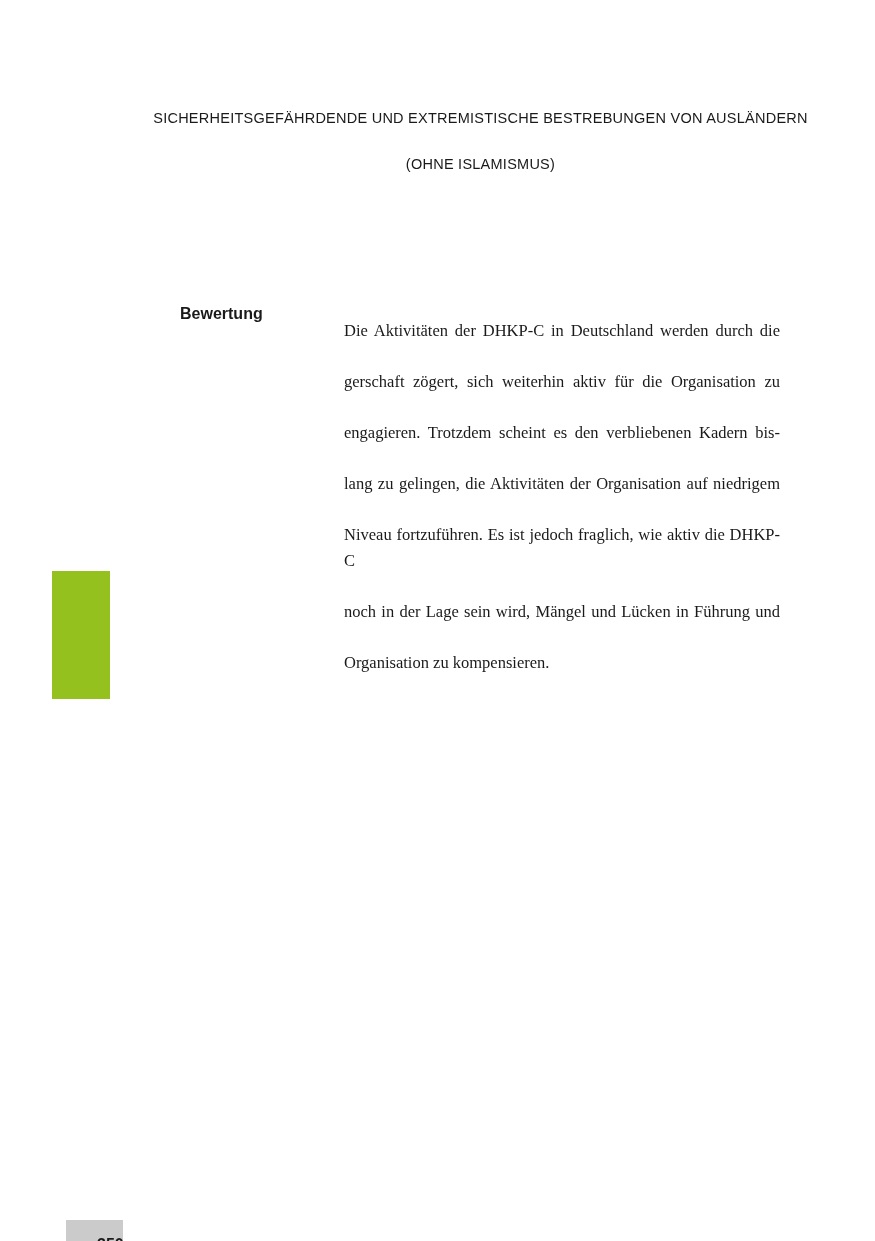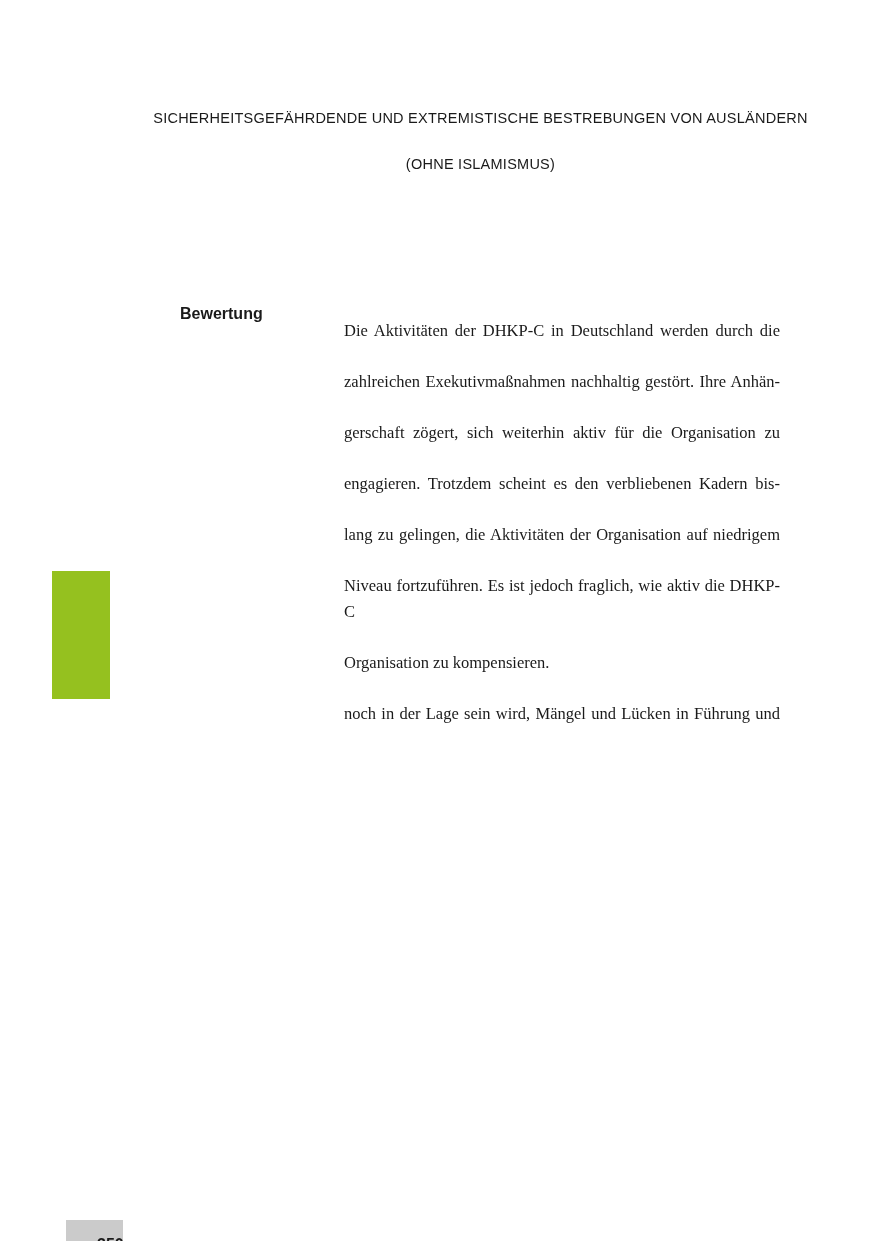--- a/index.html
+++ b/index.html
@@ -79,27 +79,26 @@
   <header class="running-head">
     <div>SICHERHEITSGEFÄHRDENDE UND EXTREMISTISCHE BESTREBUNGEN VON AUSLÄNDERN</div>
     <div>(OHNE ISLAMISMUS)</div>
   </header>
 
 
   <div class="margin-label">Bewertung</div>
 
   <div class="para para2">
     <div class="jl">Die Aktivitäten der DHKP-C in Deutschland werden durch die</div>
-    <div class="jl">zahlreichen Exekutivmaßnahmen nachhaltig gestört. Ihre Anhän-</div>
     <div class="jl">gerschaft zögert, sich weiterhin aktiv für die Organisation zu</div>
     <div class="jl">engagieren. Trotzdem scheint es den verbliebenen Kadern bis-</div>
     <div class="jl">lang zu gelingen, die Aktivitäten der Organisation auf niedrigem</div>
     <div class="jl">Niveau fortzuführen. Es ist jedoch fraglich, wie aktiv die DHKP-C</div>
+    <div class="jl">noch in der Lage sein wird, Mängel und Lücken in Führung und</div>
     <div class="jl last">Organisation zu kompensieren.</div>
-    <div class="jl">noch in der Lage sein wird, Mängel und Lücken in Führung und</div>
   </div>
 
   <div class="section-tab"></div>
 
   <div class="page-number-box">
     <span>350</span>
   </div>
 
 </div>
 

